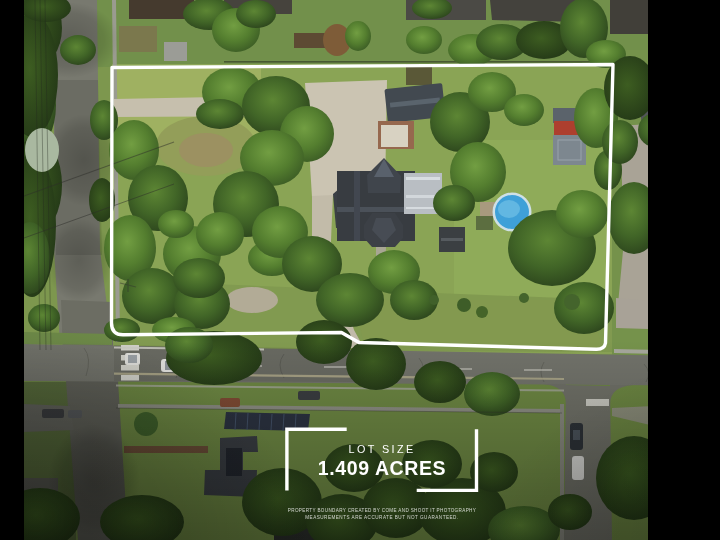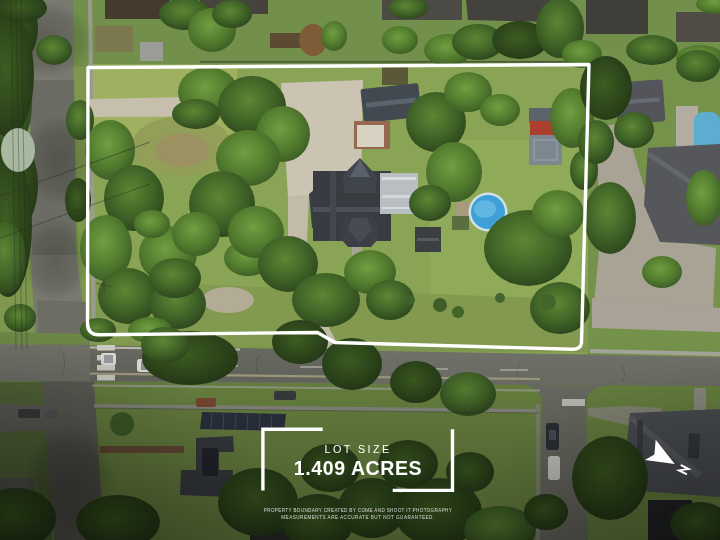--- a/index.html
+++ b/index.html
@@ -1,16 +1,16 @@
 <!DOCTYPE html>
 <html><head>
 <meta charset="utf-8">
 <style>
   html,body{margin:0;padding:0;background:#000;}
-  .wrap{width:720px;height:540px;overflow:hidden;position:relative;font-family:"Liberation Sans",sans-serif;}
+  .wrap{width:624px;height:540px;overflow:hidden;position:relative;font-family:"Liberation Sans",sans-serif;padding-left:24px;}
   svg{display:block;}
 </style>
 </head>
 <body>
 <div class="wrap">
 <svg width="720" height="540" viewBox="0 0 720 540">
 <defs>
   <radialGradient id="tDark" cx="45%" cy="40%" r="65%">
     <stop offset="0%" stop-color="#5d8634"></stop>
     <stop offset="55%" stop-color="#416527"></stop>

